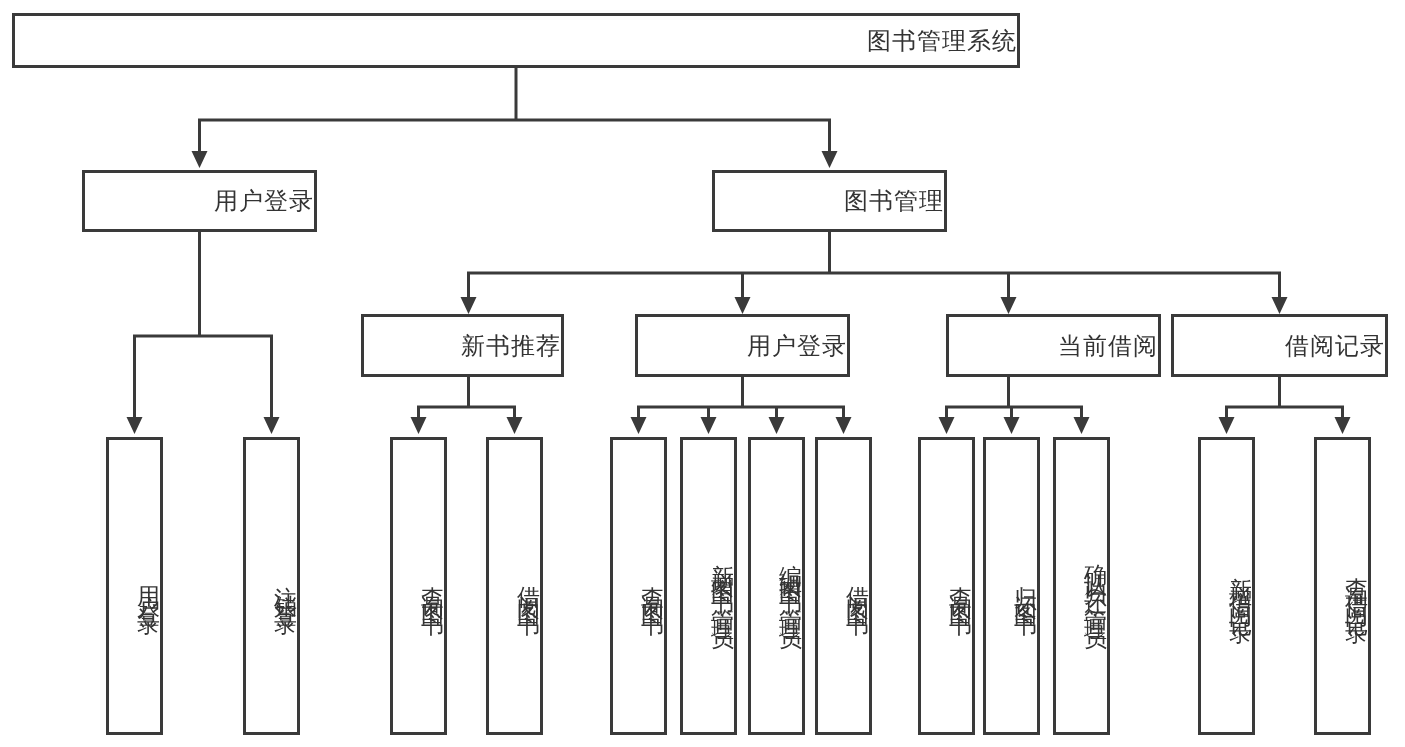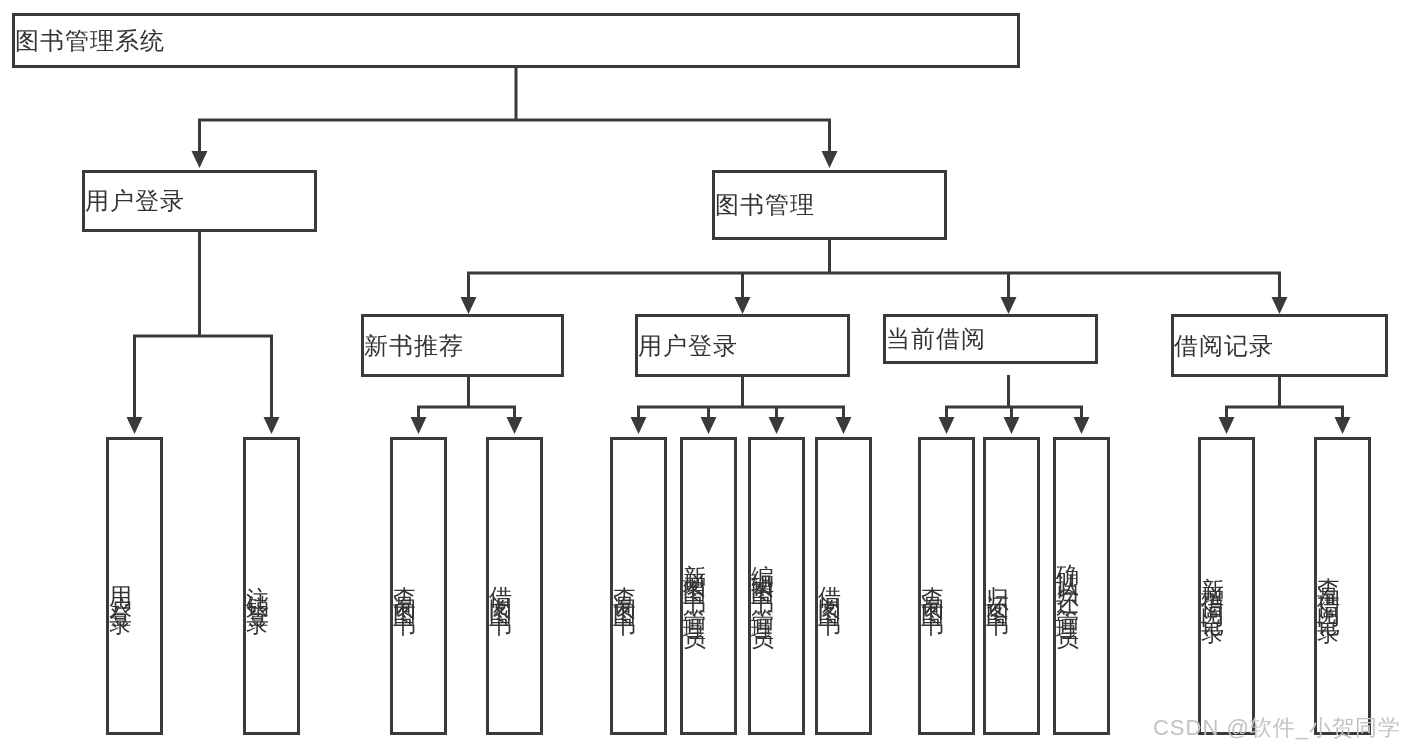--- a/index.html
+++ b/index.html
@@ -32,21 +32,21 @@
     fill: none;
     stroke-linejoin: miter;
   }
   .connectors polygon { fill: var(--line); }
   .box {
     position: absolute;
     border: 3px solid var(--line);
     background: #ffffff;
     display: flex;
     align-items: center;
-    justify-content: flex-start;
+    justify-content: flex-end;
     color: var(--text);
   }
   .box.h span {
     font-size: 24px;
     letter-spacing: 1px;
     white-space: nowrap;
   }
   .box.v span {
     writing-mode: vertical-rl;
     text-orientation: mixed;
@@ -122,31 +122,31 @@
     <polygon points="1334.5,417 1350.5,417 1342.5,434"></polygon>
   </svg>
 
   <div class="box h" style="left:12px;top:13px;width:1008px;height:55px">
     <span>图书管理系统</span>
   </div>
 
   <div class="box h" style="left:82px;top:170px;width:235px;height:62px">
     <span>用户登录</span>
   </div>
-  <div class="box h" style="left:712px;top:170px;width:235px;height:70px">
+  <div class="box h" style="left:712px;top:170px;width:235px;height:62px">
     <span>图书管理</span>
   </div>
 
   <div class="box h" style="left:361px;top:314px;width:203px;height:63px">
     <span>新书推荐</span>
   </div>
   <div class="box h" style="left:635px;top:314px;width:215px;height:63px">
     <span>用户登录</span>
   </div>
-  <div class="box h" style="left:883px;top:314px;width:215px;height:50px">
+  <div class="box h" style="left:946px;top:314px;width:215px;height:63px">
     <span>当前借阅</span>
   </div>
   <div class="box h" style="left:1171px;top:314px;width:217px;height:63px">
     <span>借阅记录</span>
   </div>
 
   <div class="box v" style="left:106px;top:437px;width:57px;height:298px">
     <span>用户登录</span>
   </div>
   <div class="box v" style="left:243px;top:437px;width:57px;height:298px">
@@ -179,14 +179,13 @@
   <div class="box v" style="left:1053px;top:437px;width:57px;height:298px">
     <span>确认归还（管理员）</span>
   </div>
   <div class="box v" style="left:1198px;top:437px;width:57px;height:298px">
     <span>新增借阅记录</span>
   </div>
   <div class="box v" style="left:1314px;top:437px;width:57px;height:298px">
     <span>查询借阅记录</span>
   </div>
 
-  <div class="watermark">CSDN @软件_小贺同学</div>
 </div>
 
 </body></html>

